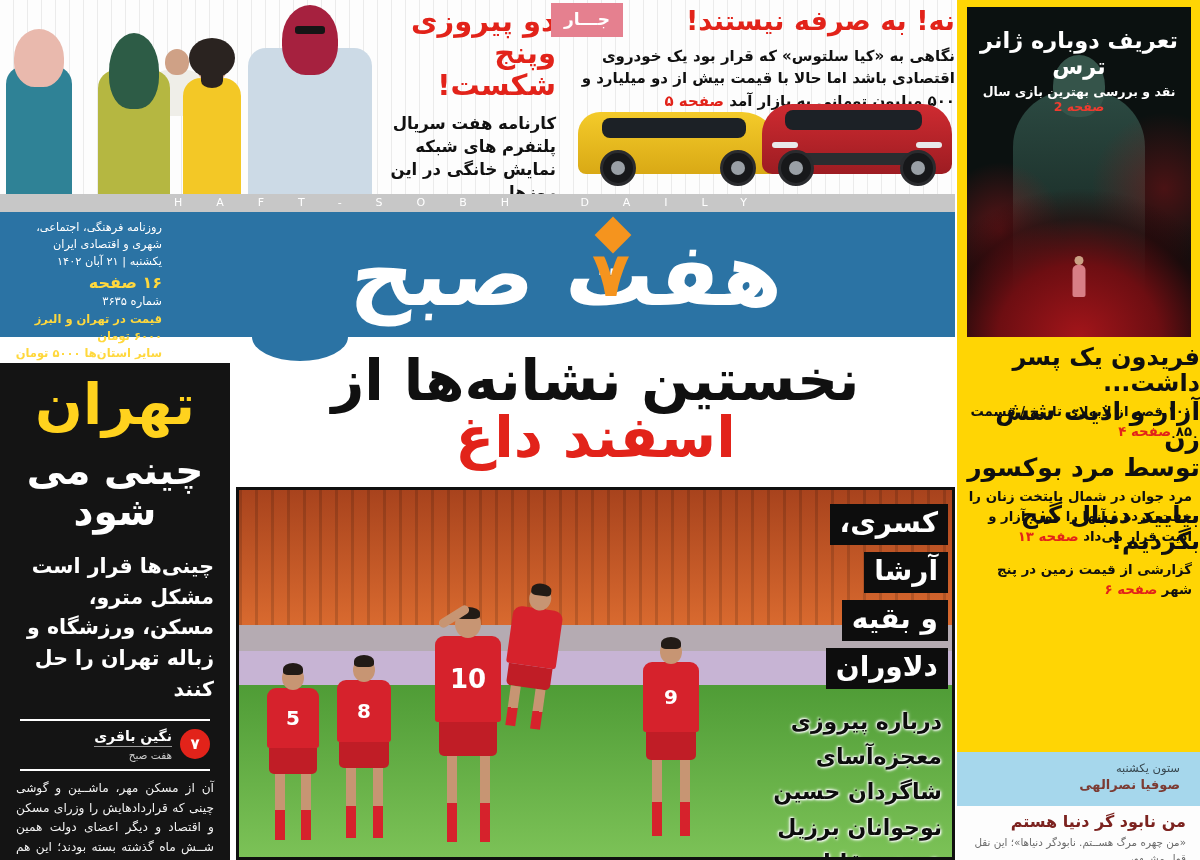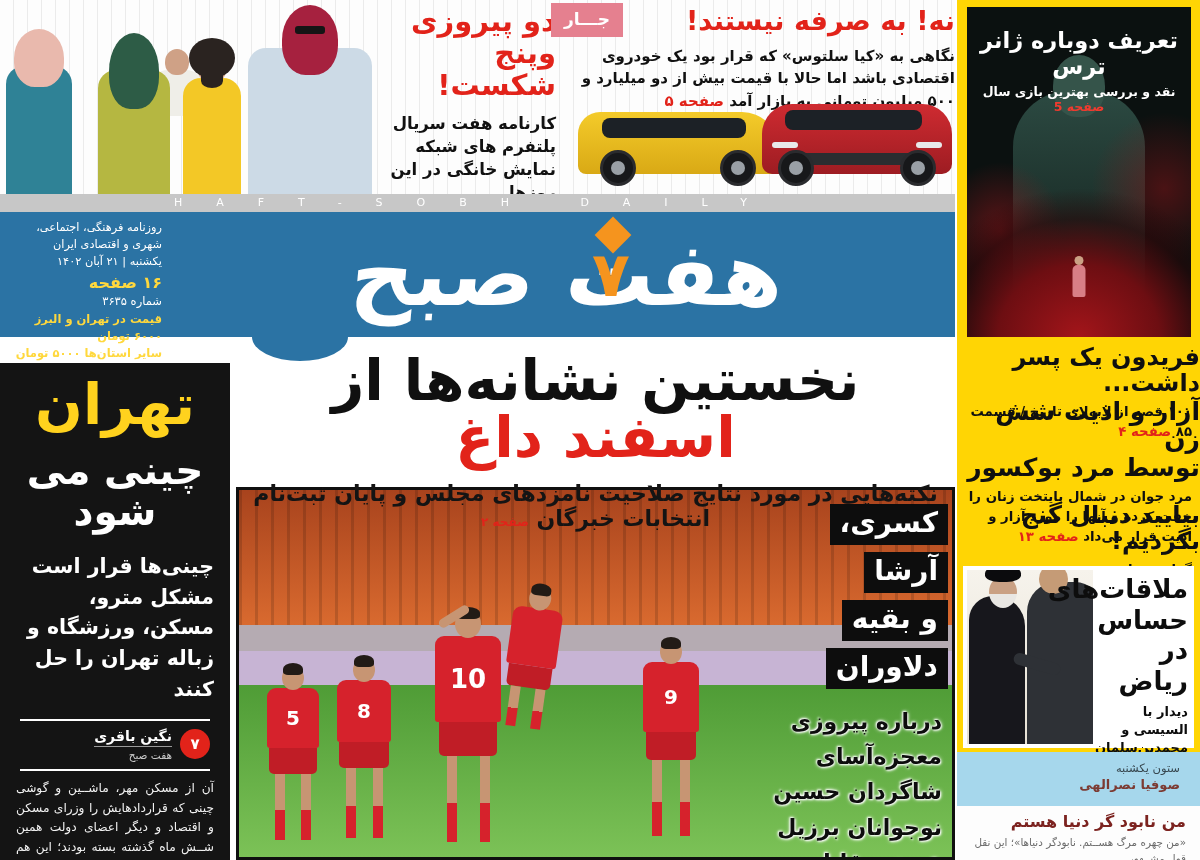--- a/index.html
+++ b/index.html
@@ -264,24 +264,20 @@
       <span class="logo-seven">۷</span>
     </div>
   </div>
   <div class="ab" id="swash"></div>
 
   <div class="ab" id="hl">
     <h1>
       <span>نخستین نشانه‌ها از </span>
       <span class="red">اسفند داغ</span>
     </h1>
-    <div class="hl-sub">
-      <span>نکته‌هایی در مورد نتایج صلاحیت نامزدهای مجلس و پایان ثبت‌نام انتخابات خبرگان </span>
-      <span class="pageref">صفحه ۲</span>
-    </div>
   </div>
 
   <div class="ab" id="tehran">
     <div class="t-yellow">تهران</div>
     <div class="t-white rtl">چینی می شود</div>
     <div class="t-sub">چینی‌ها قرار است مشکل مترو، مسکن، ورزشگاه و زباله تهران را حل کنند</div>
     <div class="t-rule"></div>
     <div class="byline">
       <div class="by-icon">۷</div>
       <div>
@@ -361,21 +357,21 @@
   </figure>
 
   <div class="ab" id="rcol">
     <div id="poster">
       <div class="p-man"></div>
       <div class="p-red"></div>
       <div class="p-girl"></div>
       <div class="g-h">تعریف دوباره ژانر ترس</div>
       <div class="g-s">
         <span>نقد و بررسی بهترین بازی سال </span>
-        <span class="pageref">صفحه 5</span>
+        <span class="pageref">صفحه 2</span>
       </div>
     </div>
 
     <div class="rc-art" id="rc1">
       <h3 class="rc-h">فریدون یک پسر داشت...</h3>
       <div class="rc-s">
         <span>۱۰۰ قصه از لابه‌لای تاریخ / قسمت ۸۵ </span>
         <span class="pageref">صفحه ۴</span>
       </div>
     </div>
@@ -392,36 +388,20 @@
     </div>
 
     <div class="rc-art" id="rc3">
       <h3 class="rc-h">بیایید دنبال گنج بگردیم!</h3>
       <div class="rc-s">
         <span>گزارشی از قیمت زمین در پنج شهر </span>
         <span class="pageref">صفحه ۶</span>
       </div>
     </div>
 
-    <div id="riyadh">
-      <div class="r-photo">
-        <div class="raisi"></div>
-        <div class="sisi"></div>
-        <div class="r-arm"></div>
-      </div>
-      <div class="r-text">
-        <div class="r-h">
-          <span>ملاقات‌های</span><br>
-          <span>حساس</span><br>
-          <span>در ریاض</span>
-        </div>
-        <div class="r-s">دیدار با السیسی و محمدبن‌سلمان</div>
-        <div class="r-p">صفحه ۳</div>
-      </div>
-    </div>
 
     <div id="sunday">
       <div class="su-k">ستون یکشنبه</div>
       <div class="su-a">صوفیا نصرالهی</div>
     </div>
     <div id="mono">
       <div class="mo-t">من نابود گر دنیا هستم</div>
       <div class="mo-b">«من چهره مرگ هســتم. نابودگر دنیاها»؛ این نقل قول مشــهور...</div>
     </div>
   </div>

